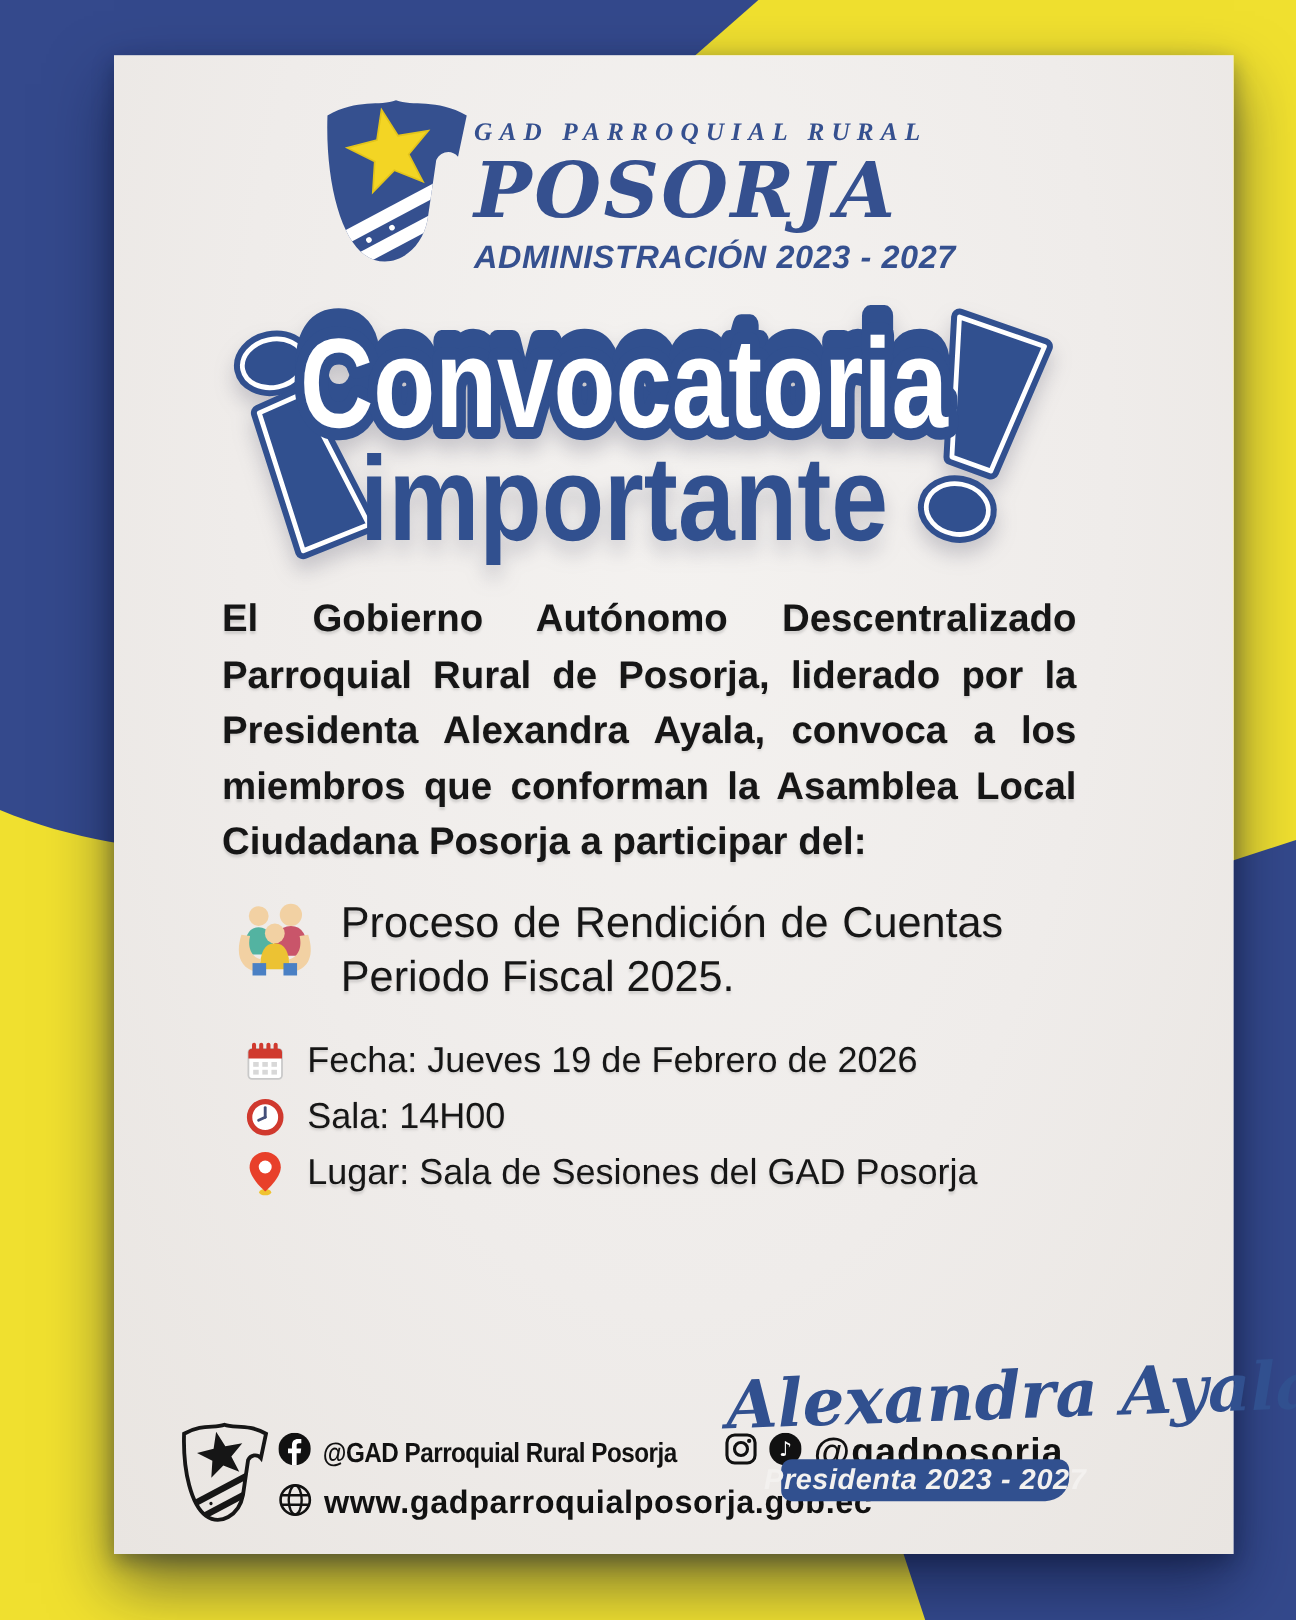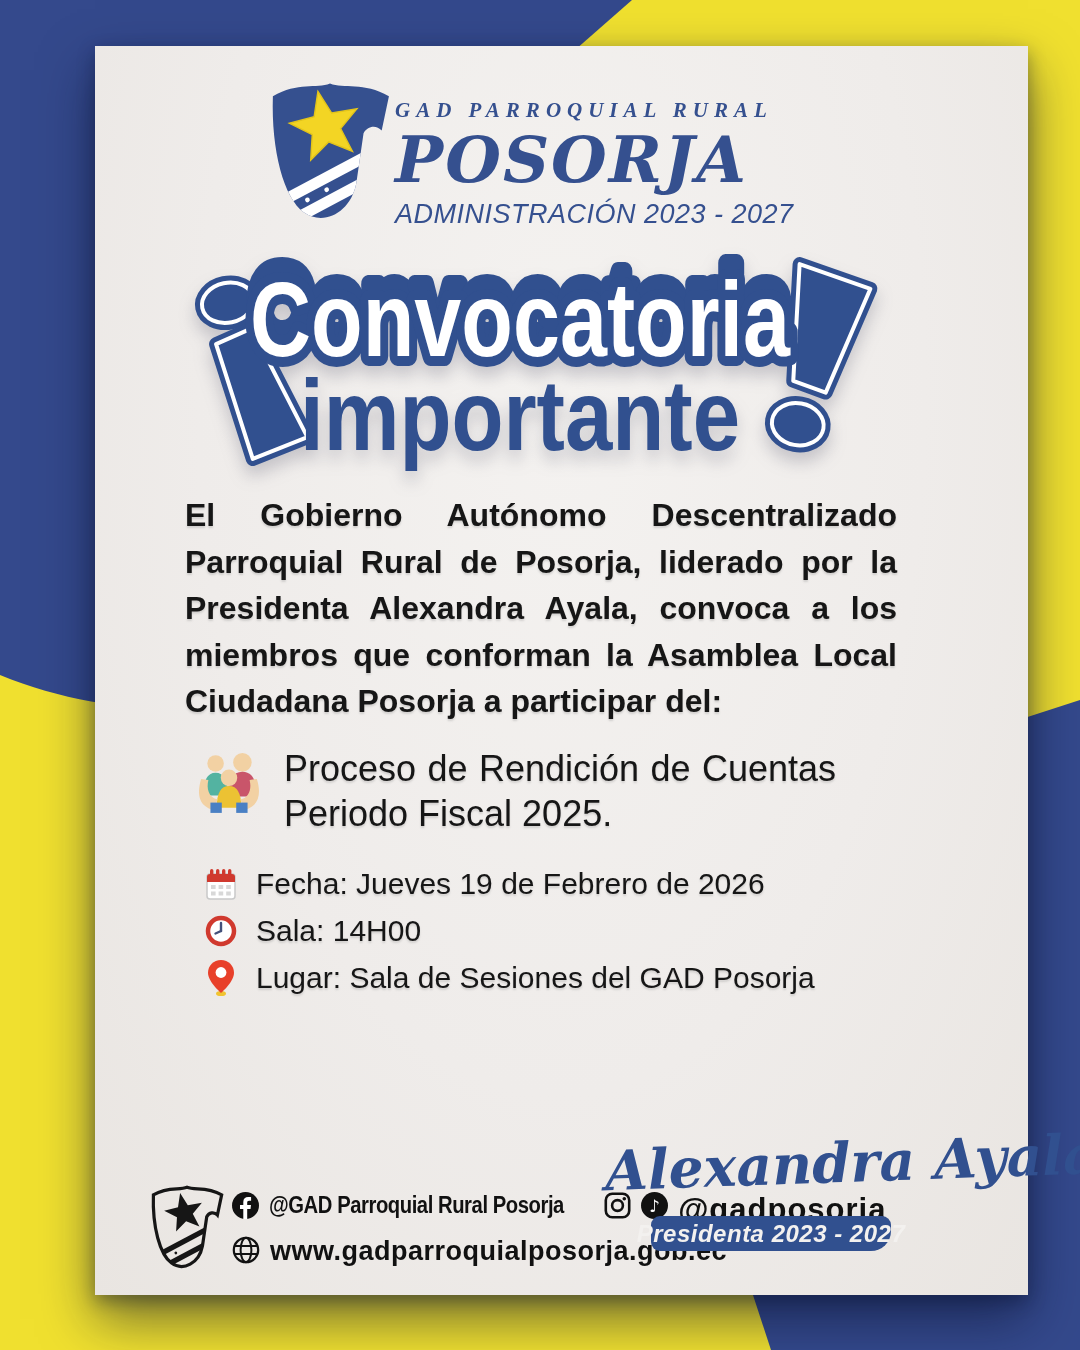--- a/index.html
+++ b/index.html
@@ -11,21 +11,21 @@
         background:radial-gradient(ellipse at 50% 28%, #f4f2f0 0%, #efecea 55%, #e9e5e1 100%);
         box-shadow:0 24px 50px rgba(10,16,45,.55), 0 6px 16px rgba(10,16,45,.35);padding-left:48px;}
 
   
   .logo-shield{position:absolute;left:167px;top:24px;width:136px;height:172px;}
   .logo-text{position:absolute;left:300px;top:52px;width:380px;}
   .logo-org{font-family:"Liberation Serif",serif;font-style:italic;font-weight:700;
             font-size:21px;letter-spacing:6px;color:#35508f;white-space:nowrap;}
   .logo-name{font-family:"DejaVu Serif","Liberation Serif",serif;font-style:italic;font-weight:700;
              font-size:64px;letter-spacing:2px;color:#35508f;line-height:70px;margin-top:2px;white-space:nowrap;}
-  .logo-admin{font-style:italic;font-weight:400;font-size:27px;color:#35508f;
+  .logo-admin{font-style:italic;font-weight:700;font-size:27px;color:#35508f;
               letter-spacing:0.5px;margin-top:4px;white-space:nowrap;}
 
   
   .headline{position:absolute;left:90px;top:206px;width:710px;height:230px;
             filter:drop-shadow(0 10px 8px rgba(90,90,110,.28));}
   .headline text{font-family:"Liberation Sans",sans-serif;font-weight:700;}
 
   
   .body-par{position:absolute;left:90px;top:446px;width:712px;
             font-size:32px;font-weight:700;line-height:46.5px;color:#161616;
@@ -40,21 +40,21 @@
 
   .details{position:absolute;left:108px;top:820px;width:640px;}
   .detail-row{display:flex;align-items:center;margin-bottom:11px;}
   .detail-icon{width:36px;height:36px;flex:0 0 36px;display:flex;align-items:center;justify-content:center;}
   .detail-label{margin-left:17px;font-size:30px;font-weight:400;color:#161616;white-space:nowrap;
                 text-shadow:0 2px 2px rgba(120,120,120,.25);}
 
   
   .footer-shield{position:absolute;left:50px;top:1136px;width:84px;height:96px;}
   .social{position:absolute;left:137px;top:1146px;width:430px;}
-  .social-row{display:flex;margin-bottom:8px;}
+  .social-row{display:flex;align-items:center;margin-bottom:8px;}
   .fb-handle{display:inline-block;transform:scaleX(.88);transform-origin:left center;
              font-size:23px;font-weight:700;letter-spacing:-0.5px;color:#111;white-space:nowrap;}
   .gad-handle{font-size:31px;font-weight:700;letter-spacing:1px;color:#111;white-space:nowrap;}
   .website{font-size:27px;font-weight:700;letter-spacing:.5px;color:#111;white-space:nowrap;}
   .soc-ic{margin-right:10px;flex:0 0 auto;}
 
   .signature{position:absolute;left:510px;top:1086px;width:360px;text-align:center;
              font-family:"DejaVu Serif","Liberation Serif",serif;font-style:italic;font-weight:700;
              font-size:55px;color:#31508f;transform:rotate(-2deg);white-space:nowrap;}
   .role-badge{position:absolute;left:556px;top:1170px;width:240px;height:35px;

